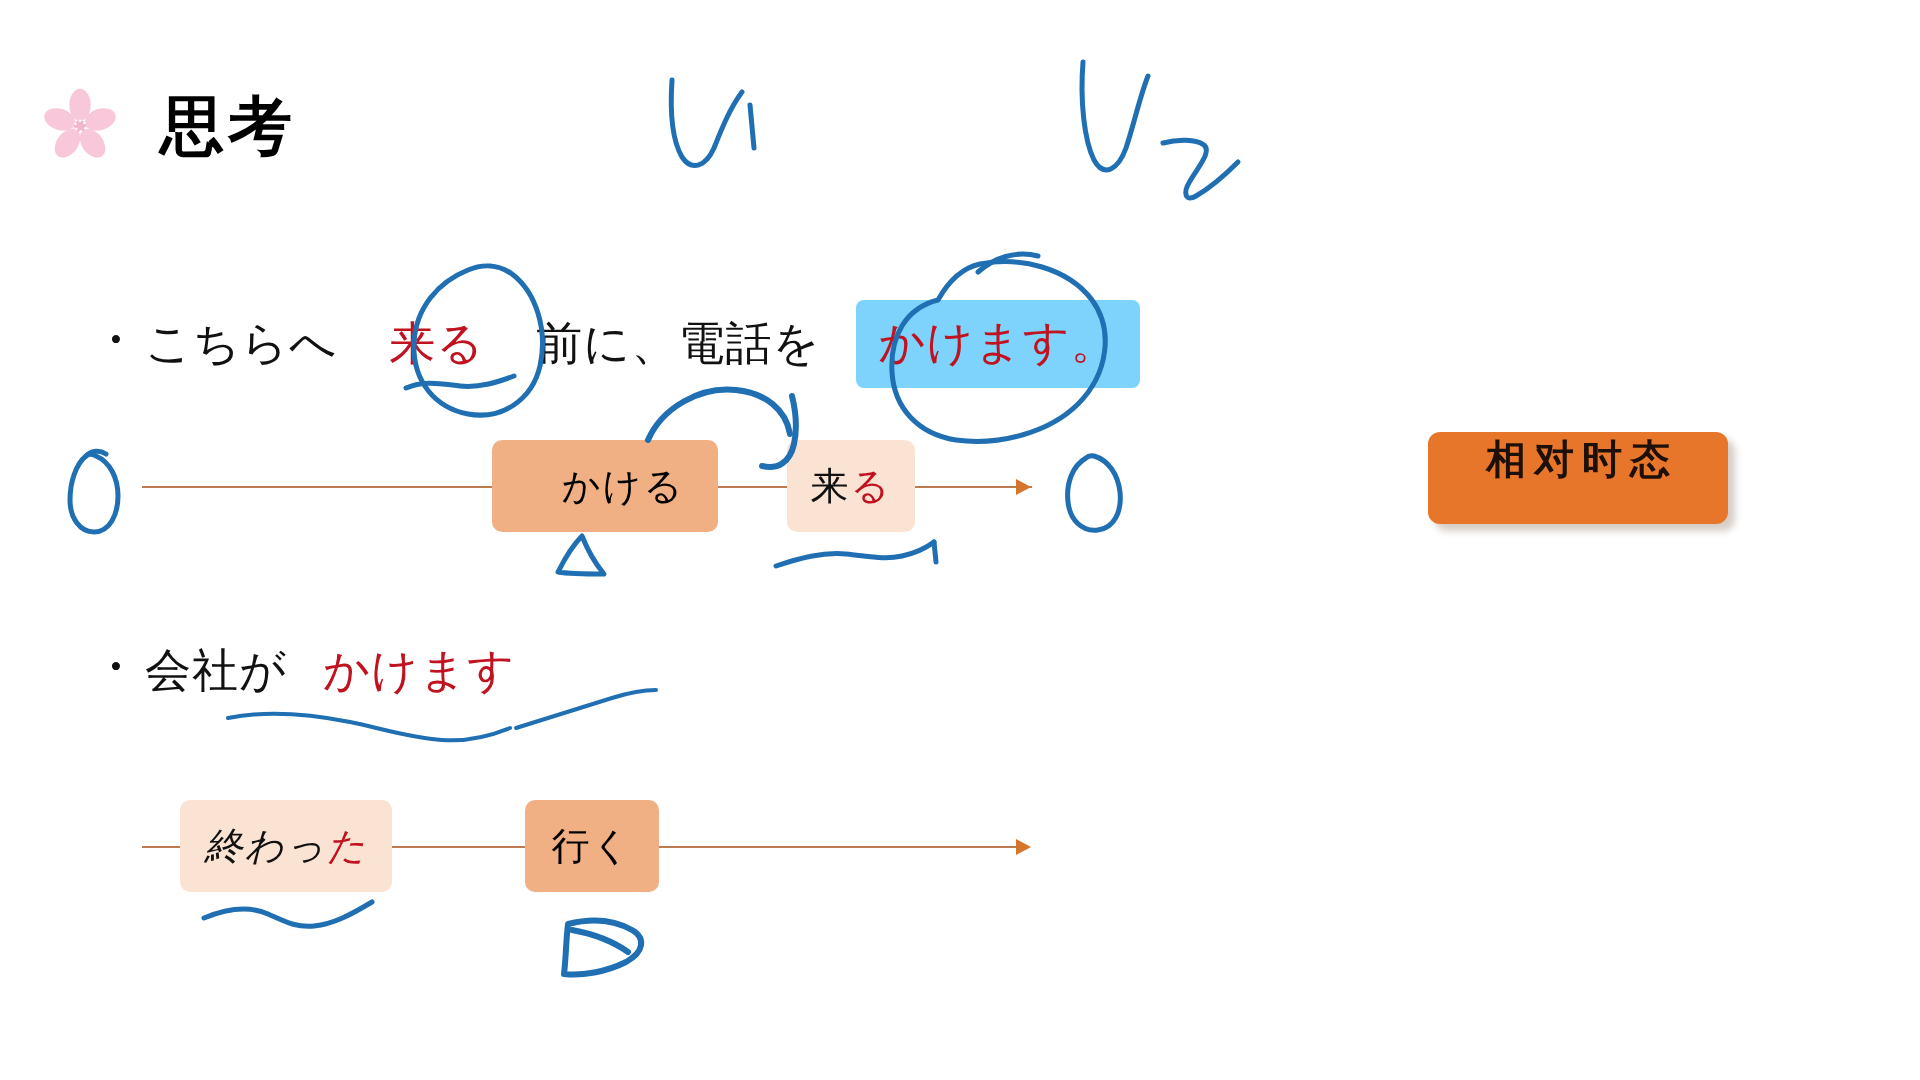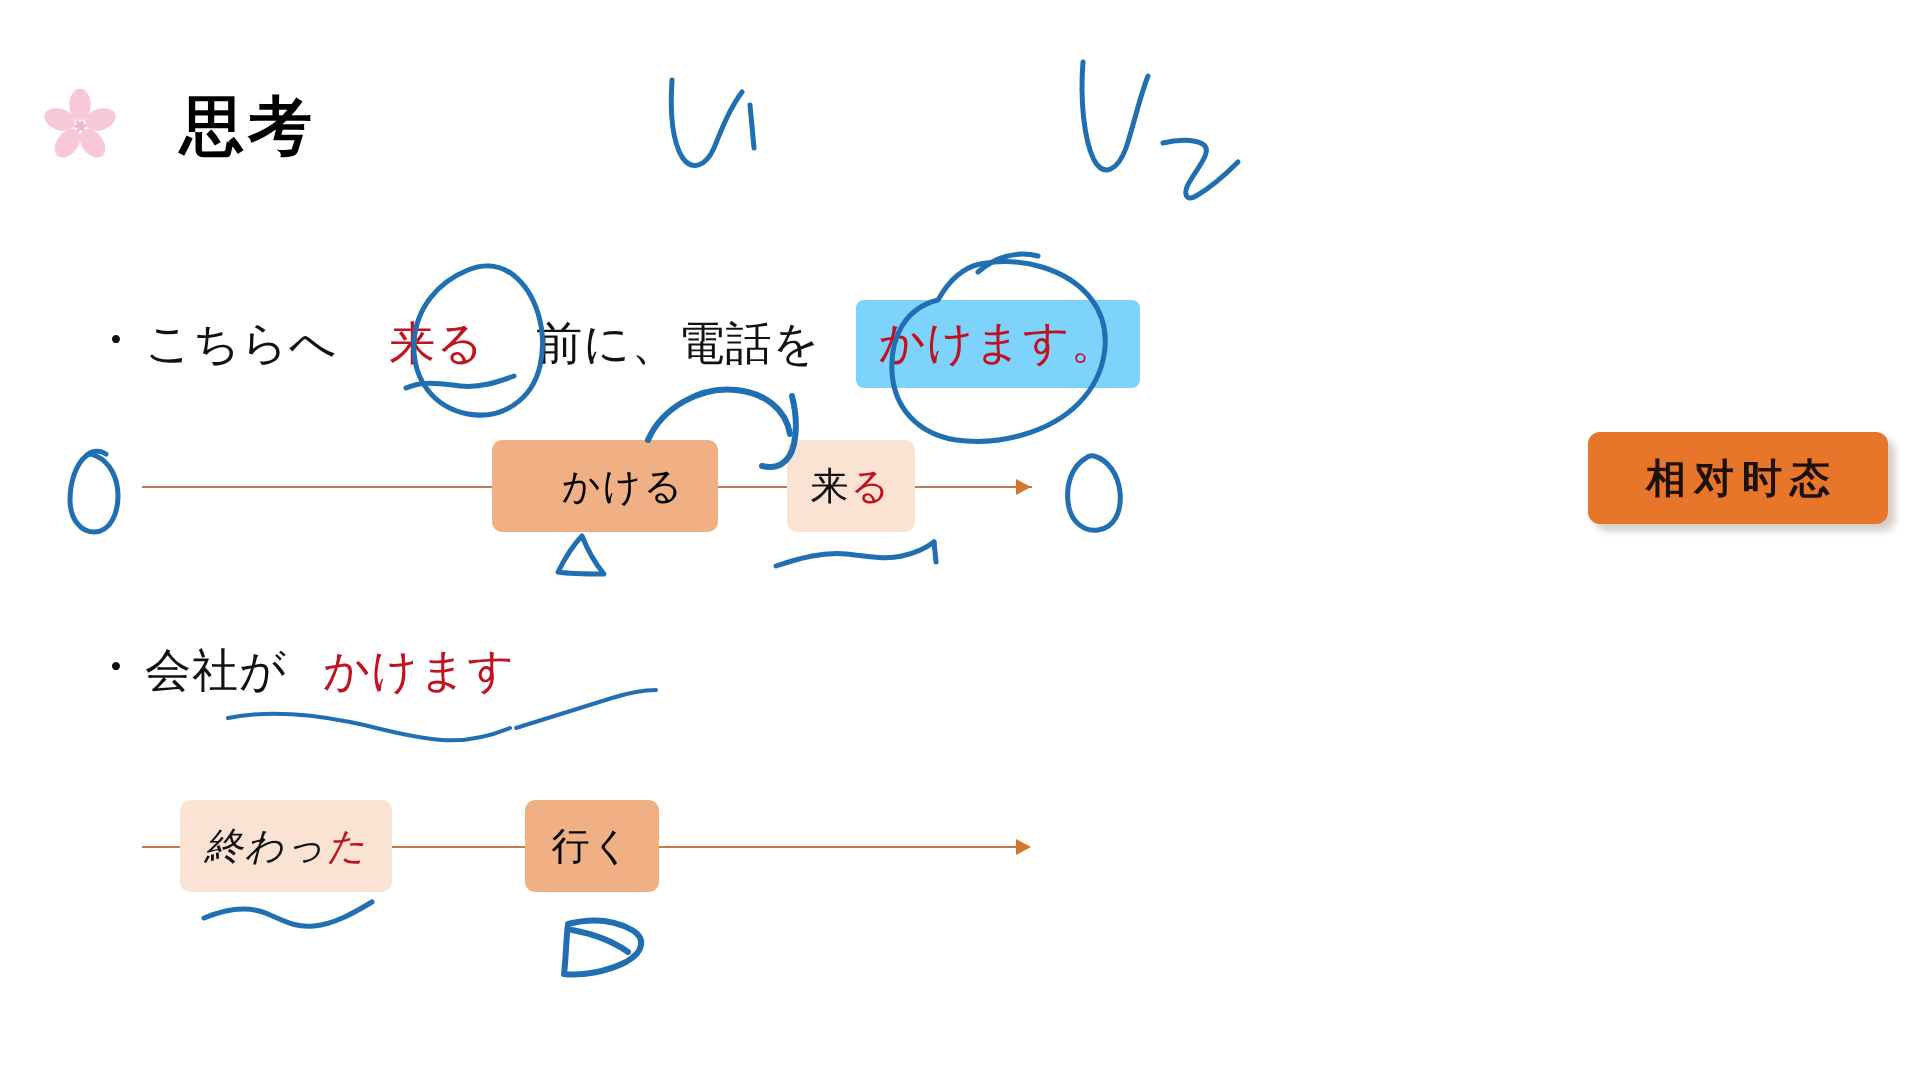--- a/index.html
+++ b/index.html
@@ -28,21 +28,21 @@
     z-index: 5;
   }
 
   
   #title-row {
     position: absolute;
     left: 42px;
     top: 88px;
     display: flex;
     align-items: center;
-    gap: 62px;
+    gap: 42px;
     z-index: 3;
   }
   #sakura { width: 76px; height: 76px; display:block; }
   #title-text {
     font-family: "Liberation Sans", "DejaVu Sans", sans-serif;
     font-weight: 700;
     font-size: 64px;
     line-height: 1;
     color: #000000;
     letter-spacing: 4px;
@@ -109,29 +109,29 @@
     font-size: 38px;
     letter-spacing: 2px;
     white-space: nowrap;
   }
   .tl-box.dark  { background: #f1b083; }
   .tl-box.light { background: #fbe3d4; }
 
   
   #tense-chip {
     position: absolute;
-    left: 1588px;
+    left: 1428px;
     top: 432px;
     width: 300px;
     height: 92px;
     background: #e8762a;
     border-radius: 12px;
     box-shadow: 7px 7px 7px rgba(120,90,70,0.30);
     display: flex;
-    align-items: center;
+    align-items: flex-start;
     justify-content: center;
     z-index: 3;
   }
   #tense-chip .chip-label {
     font-family: "Liberation Sans", "DejaVu Sans", sans-serif;
     font-weight: 700;
     font-size: 40px;
     color: #1c1008;
     letter-spacing: 8px;
     text-indent: 8px;

